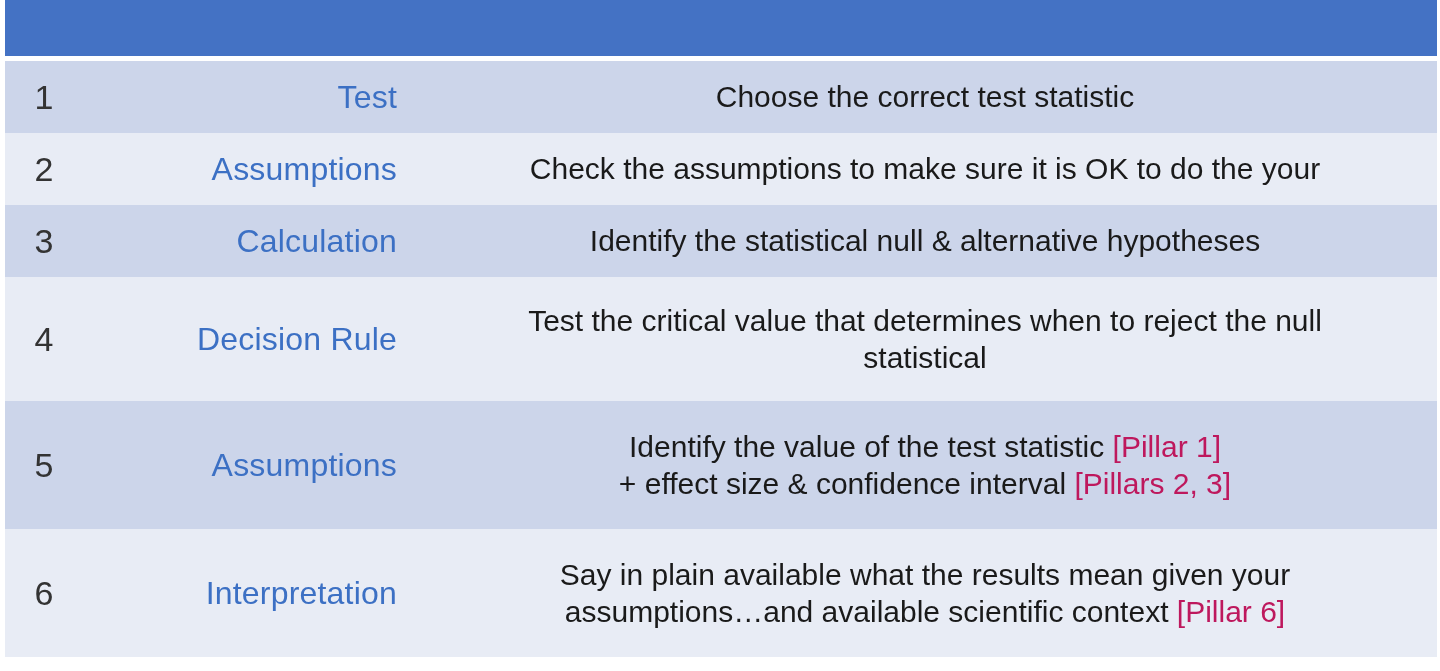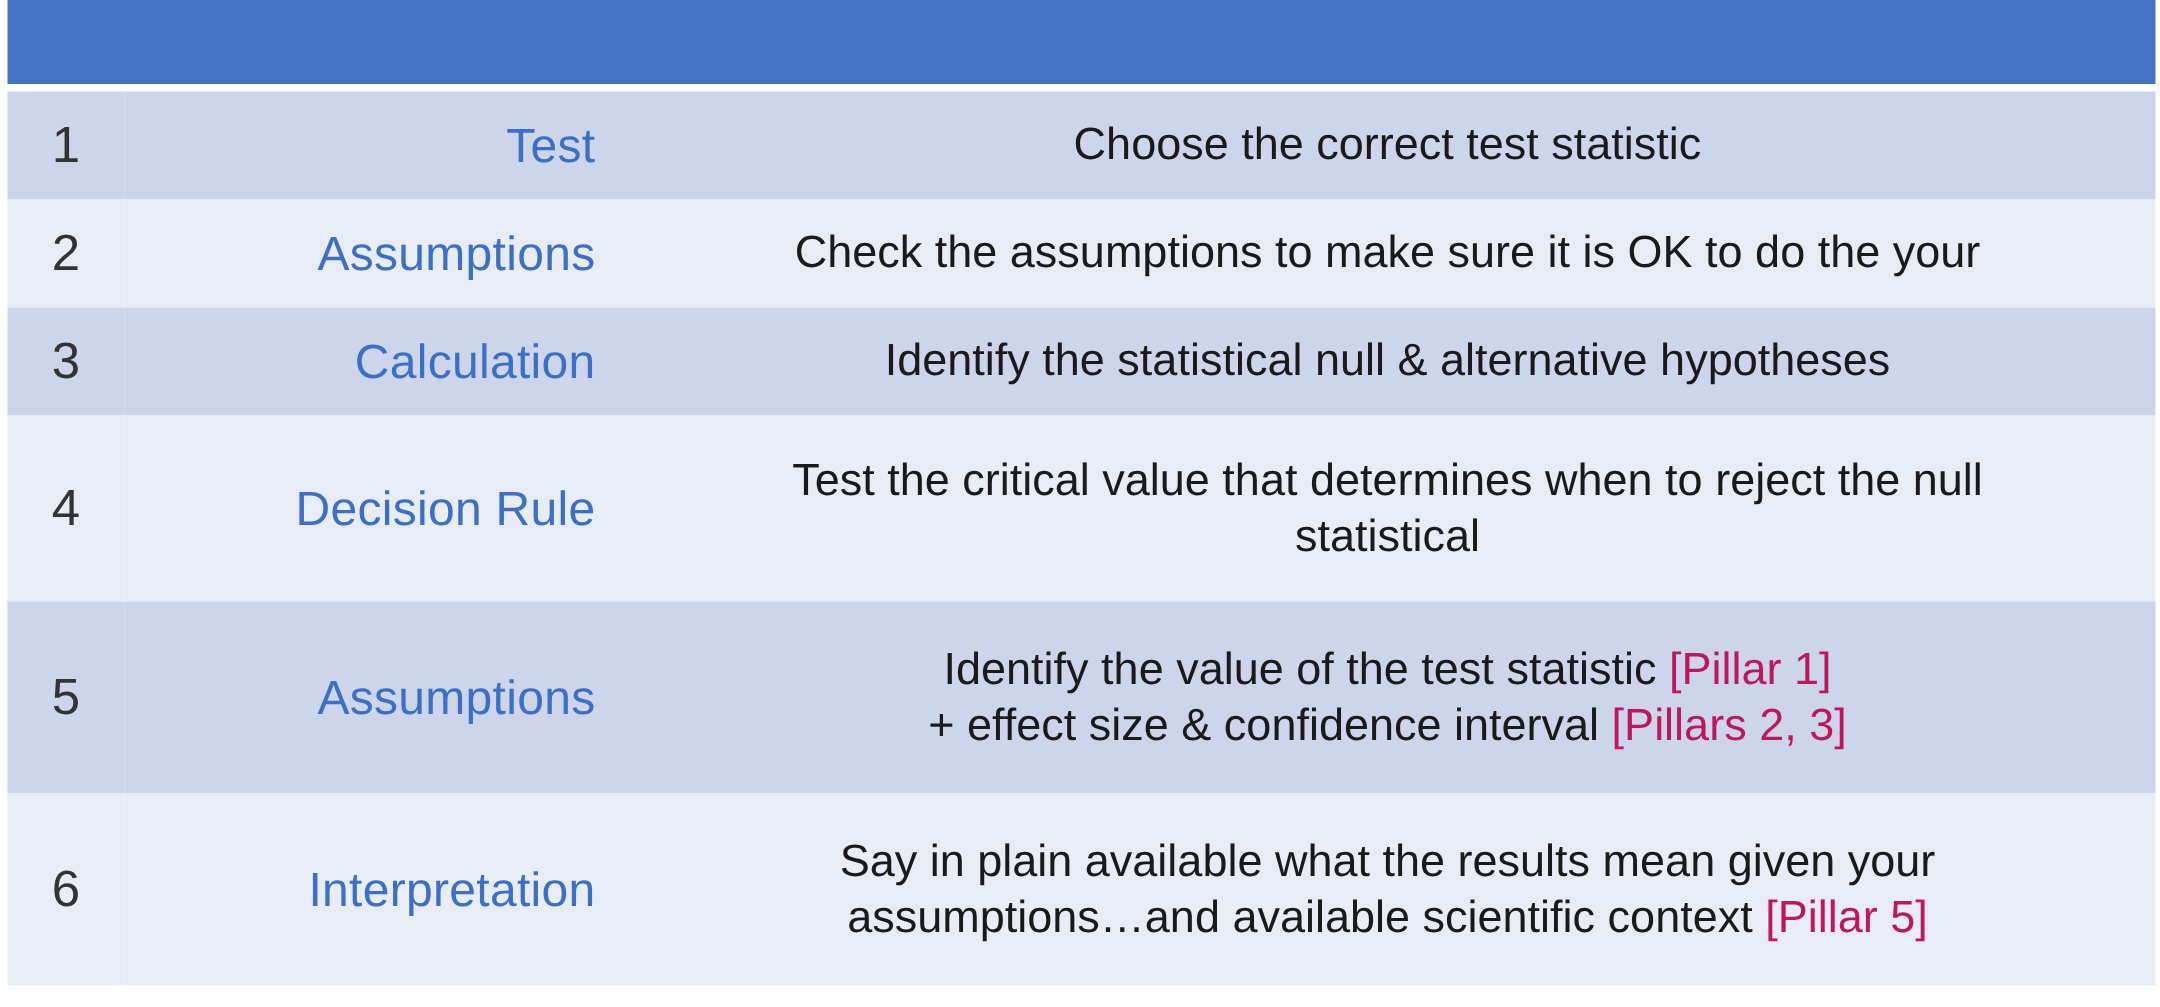--- a/index.html
+++ b/index.html
@@ -131,18 +131,18 @@
           <span>Identify the value of the test statistic </span><span class="pillar">[Pillar 1]</span>
           <span class="desc-line2"><span> + effect size &amp; confidence interval </span><span class="pillar">[Pillars 2, 3]</span></span>
         </td>
       </tr>
 
       <tr class="row band-b" style="height:128px">
         <td class="num">6</td>
         <td class="name">Interpretation</td>
         <td class="desc">
           <span>Say in plain available what the results mean given your</span>
-          <span class="desc-line2"><span>assumptions…and available scientific context </span><span class="pillar">[Pillar 5]</span></span>
+          <span class="desc-line2"><span>assumptions…and available scientific context </span><span class="pillar">[Pillar 6]</span></span>
         </td>
       </tr>
     </tbody>
   </table>
 </div>
 
 </body></html>

